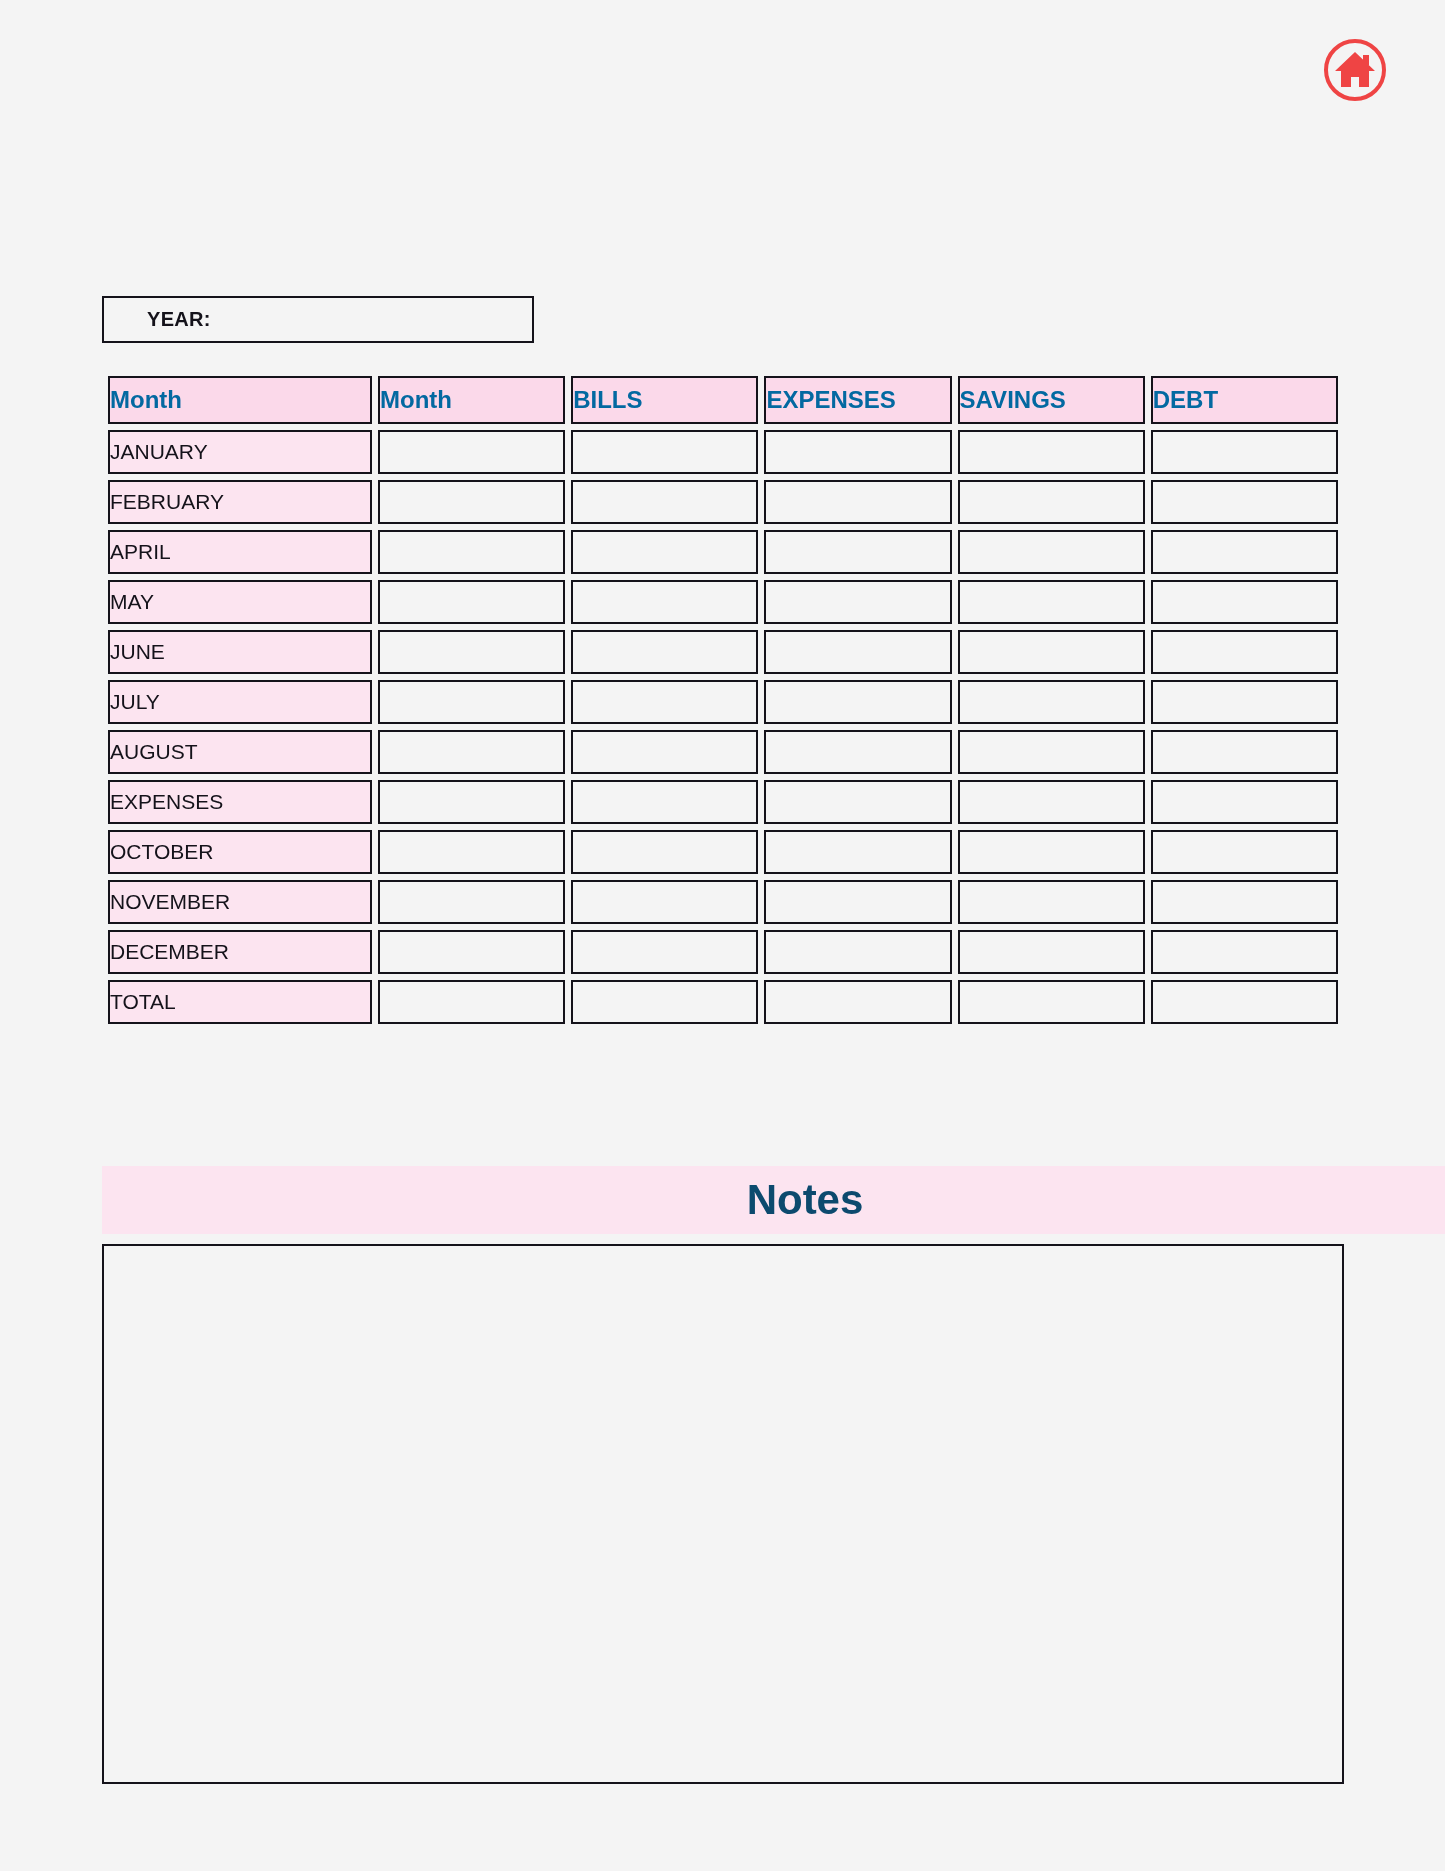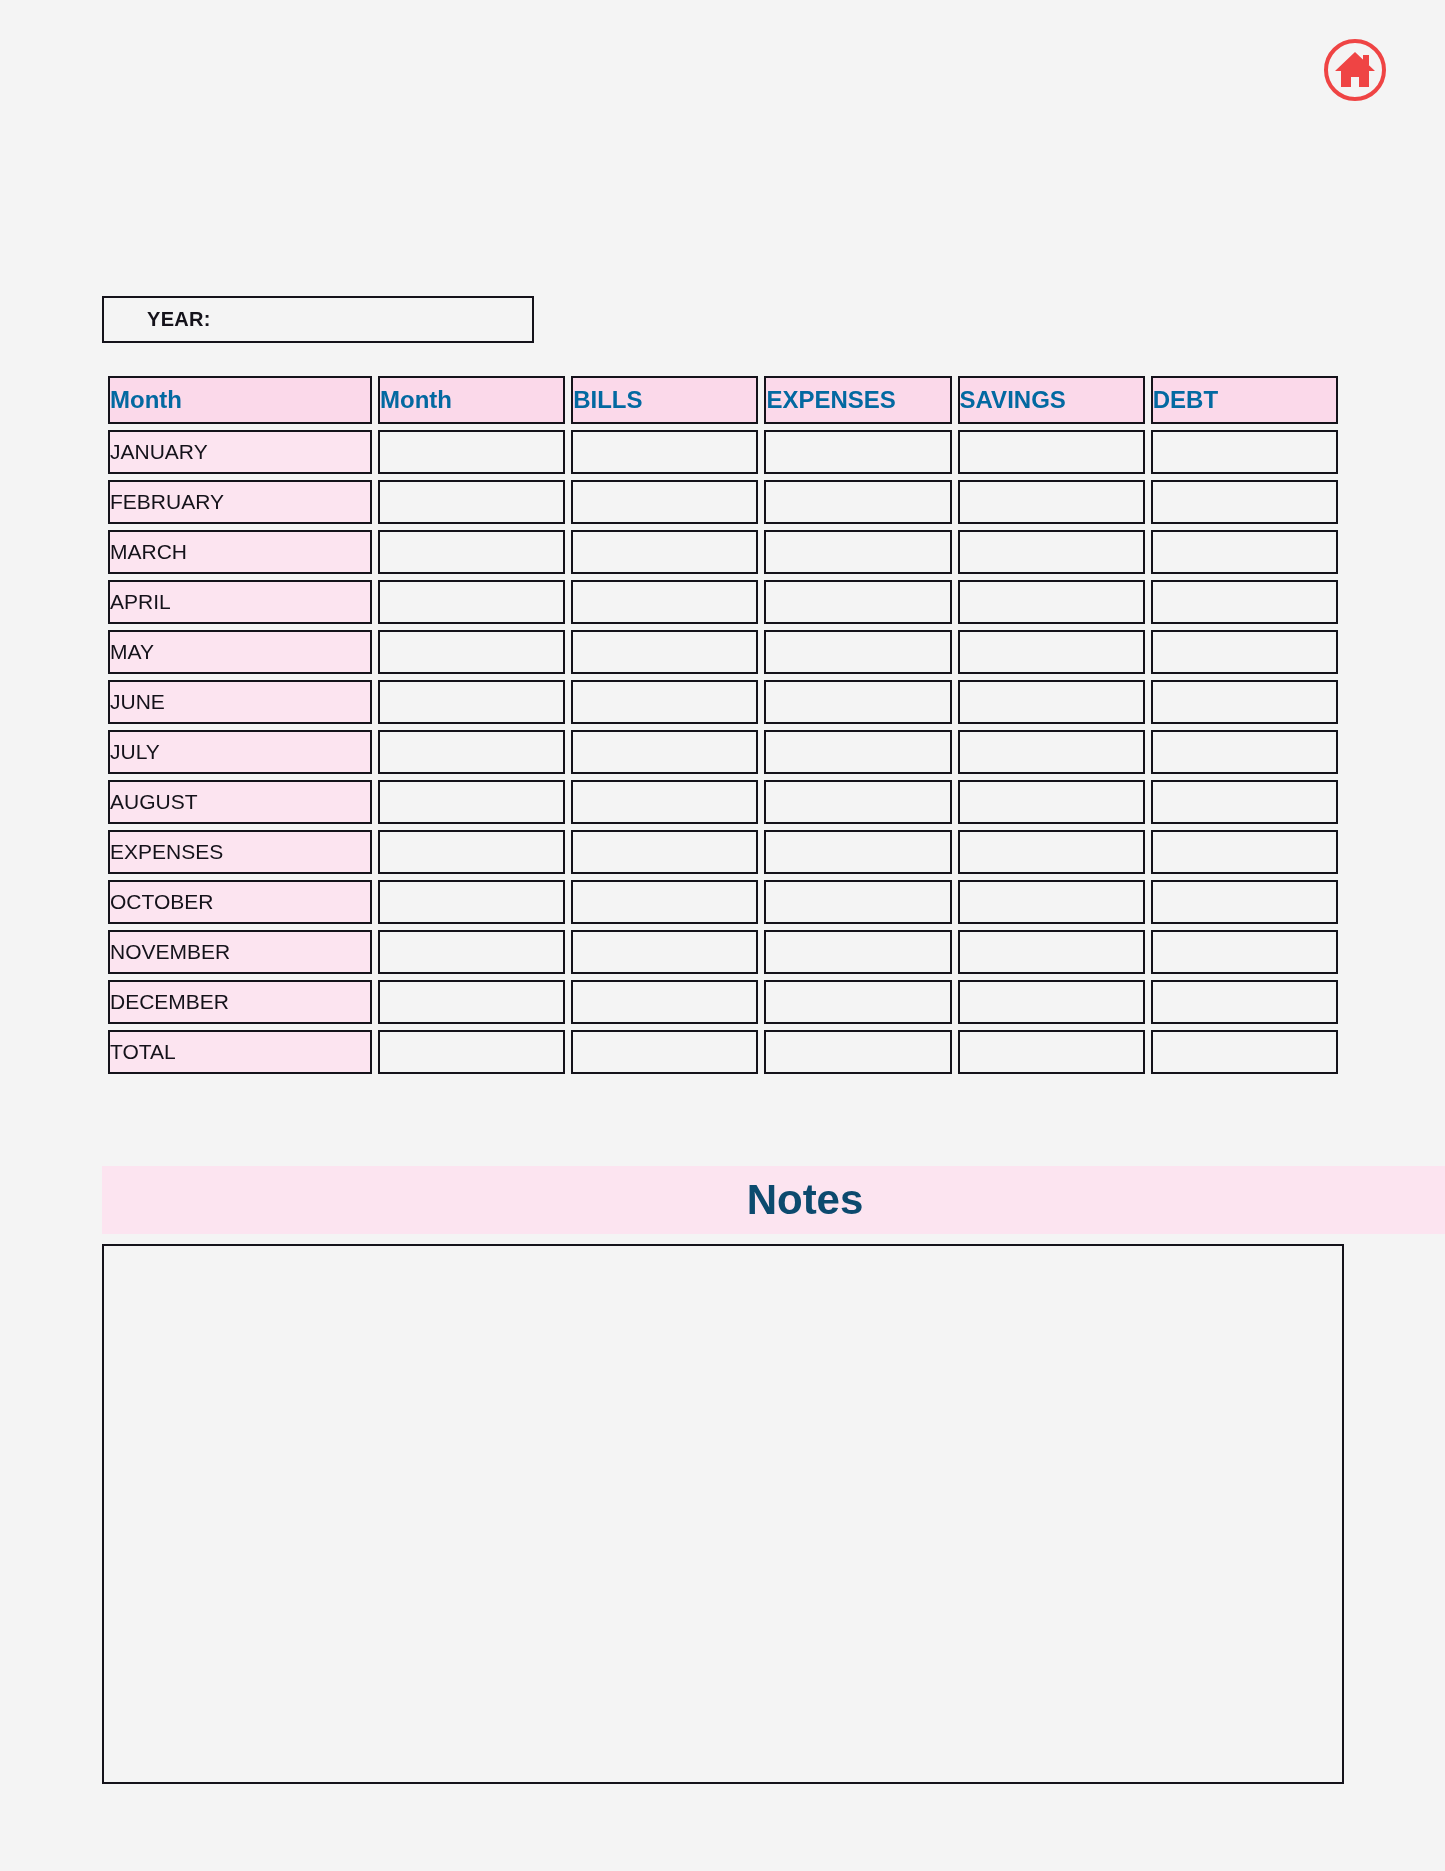--- a/index.html
+++ b/index.html
@@ -200,28 +200,20 @@
         </tr>
         <tr>
           <td class="month-cell">FEBRUARY</td>
           <td class="input-cell"></td>
           <td class="input-cell"></td>
           <td class="input-cell"></td>
           <td class="input-cell"></td>
           <td class="input-cell"></td>
         </tr>
         <tr>
-          <td class="month-cell">MARCH</td>
-          <td class="input-cell"></td>
-          <td class="input-cell"></td>
-          <td class="input-cell"></td>
-          <td class="input-cell"></td>
-          <td class="input-cell"></td>
-        </tr>
-        <tr>
           <td class="month-cell">APRIL</td>
           <td class="input-cell"></td>
           <td class="input-cell"></td>
           <td class="input-cell"></td>
           <td class="input-cell"></td>
           <td class="input-cell"></td>
         </tr>
         <tr>
           <td class="month-cell">MAY</td>
           <td class="input-cell"></td>

